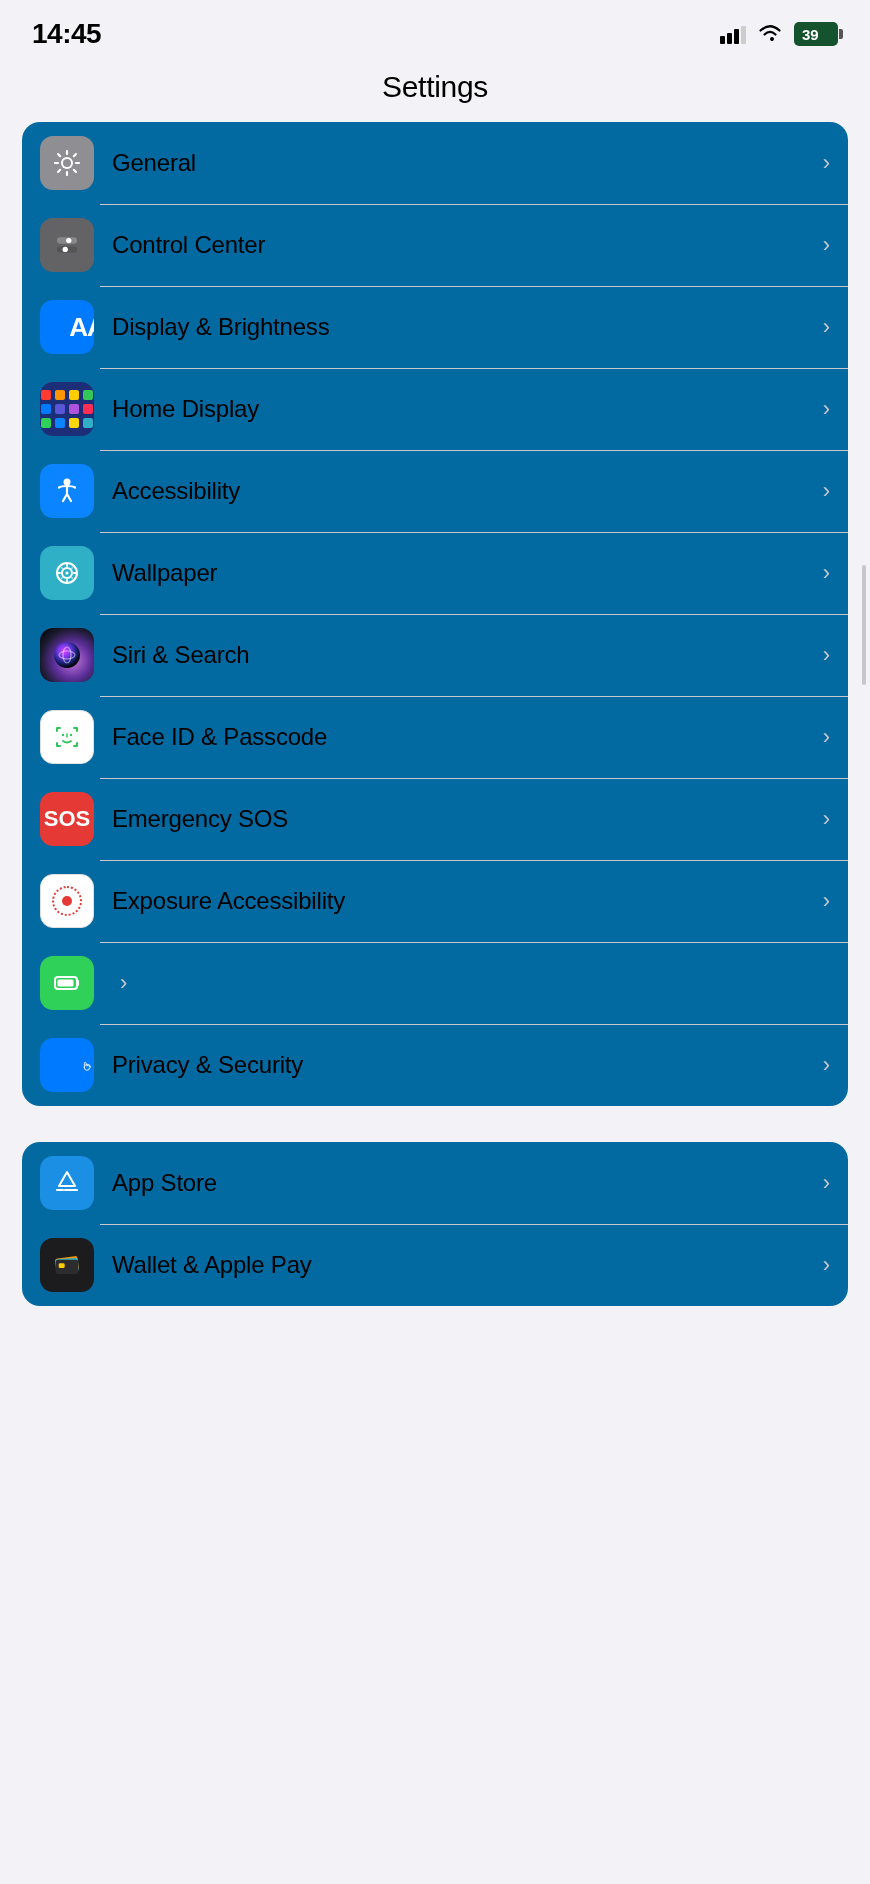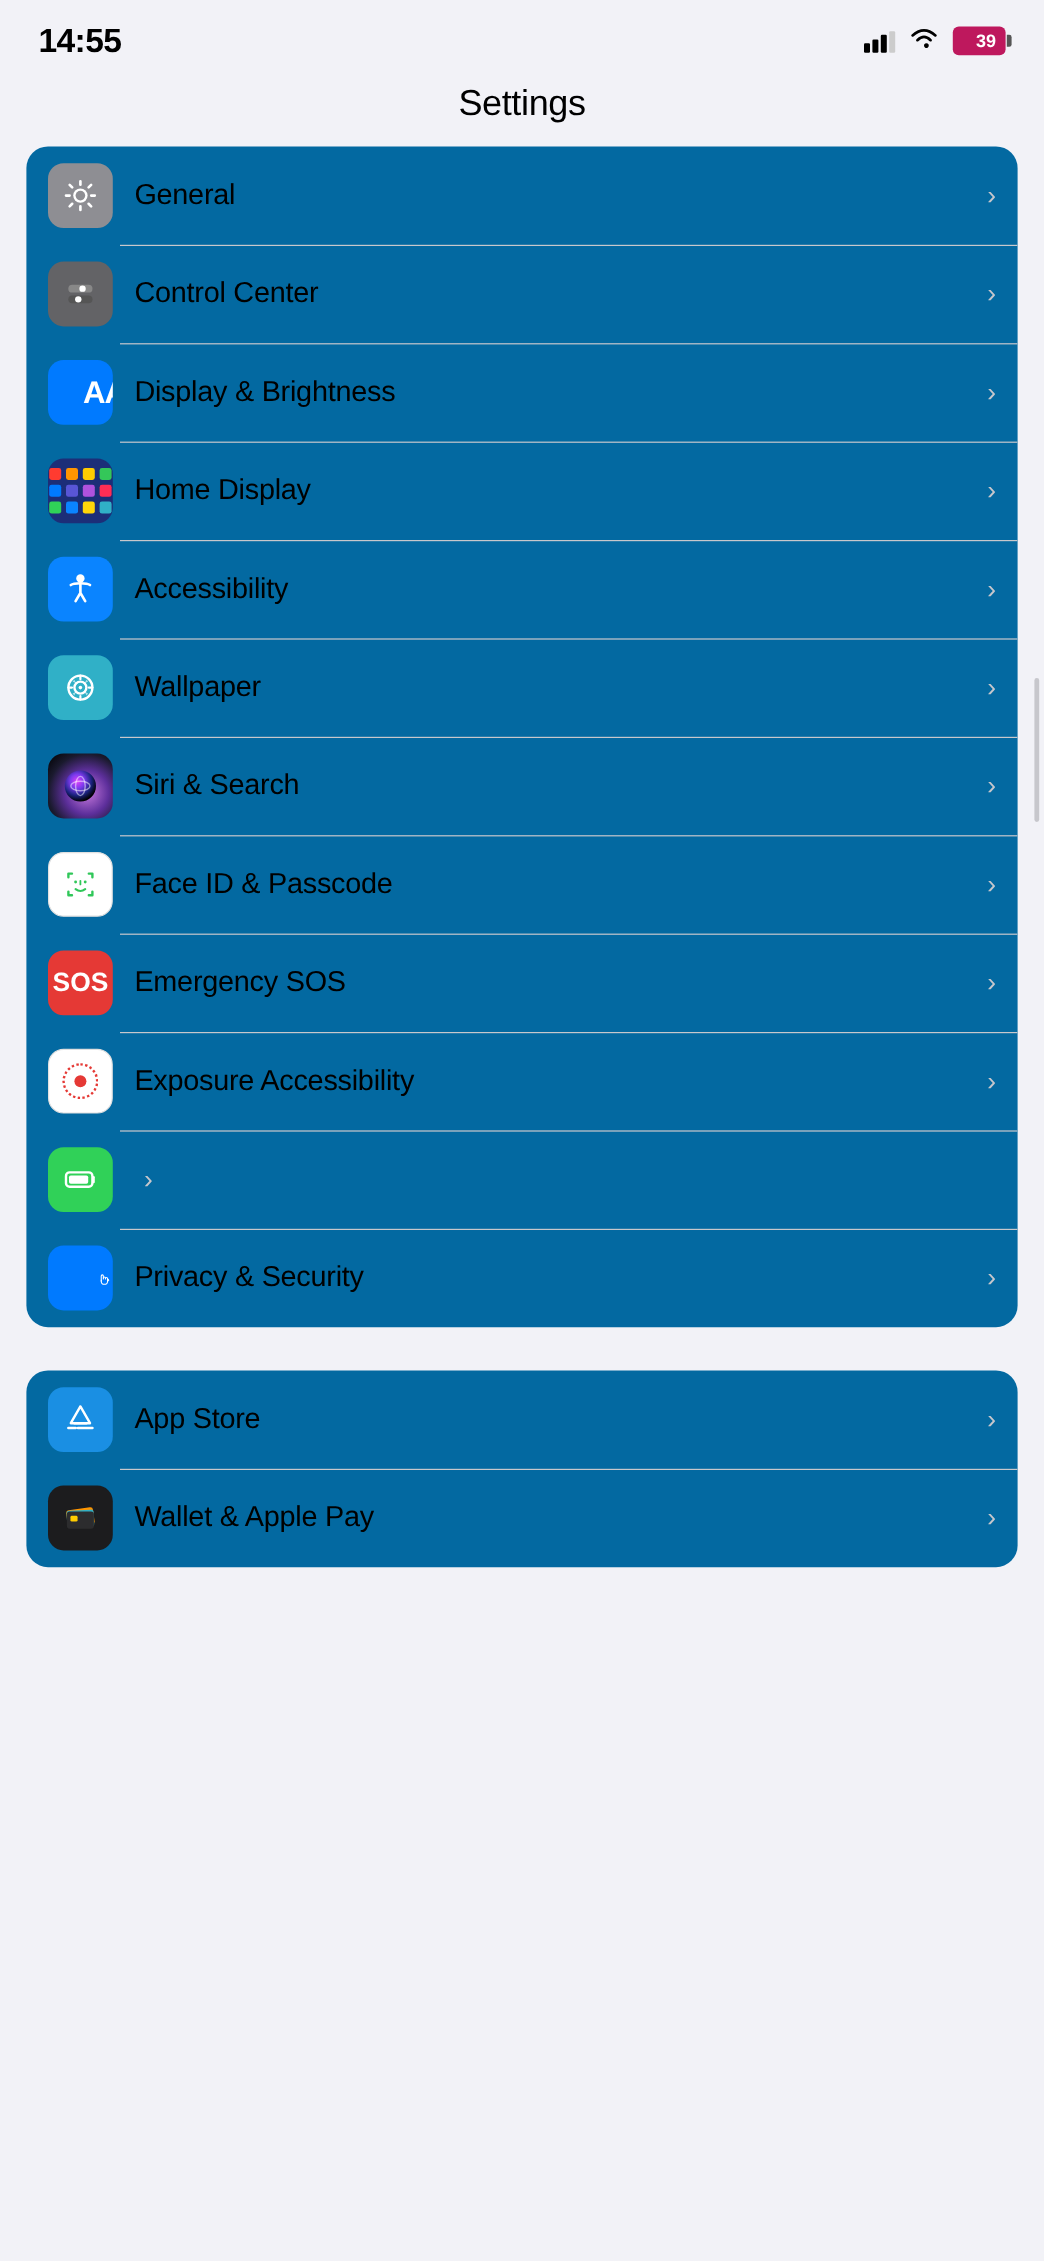--- a/index.html
+++ b/index.html
@@ -41,22 +41,22 @@
       background: #000;
       border-radius: 1px;
     }
     .wifi-icon {
       font-size: 20px;
       margin: 0 2px;
     }
     .battery-icon {
       display: flex;
       align-items: center;
-      justify-content: flex-end;
-      background: #be185d;
+      justify-content: flex-start;
+      background: #14532d;
       color: #fff;
       font-size: 15px;
       font-weight: 700;
       padding: 2px 8px;
       border-radius: 5px;
       min-width: 44px;
       height: 24px;
       position: relative;
     }
     .battery-icon::after {
@@ -217,21 +217,21 @@
       width: 4px;
       height: 120px;
       background: #c7c7cc;
       border-radius: 2px;
     }
   </style>
 </head>
 <body>
 
 <div class="status-bar">
-  <span class="status-time">14:55</span>
+  <span class="status-time">14:45</span>
   <div class="status-icons">
     <div class="signal-icon">
       <div class="signal-bar" style="height:8px;"></div>
       <div class="signal-bar" style="height:11px;"></div>
       <div class="signal-bar" style="height:15px;"></div>
       <div class="signal-bar" style="height:18px; background:#ccc;"></div>
     </div>
     <span class="wifi-icon">
       <svg width="28" height="22" viewBox="0 0 28 22">
         <path d="M14 18 a2 2 0 1 1 0 0.01Z" fill="#000"></path>

